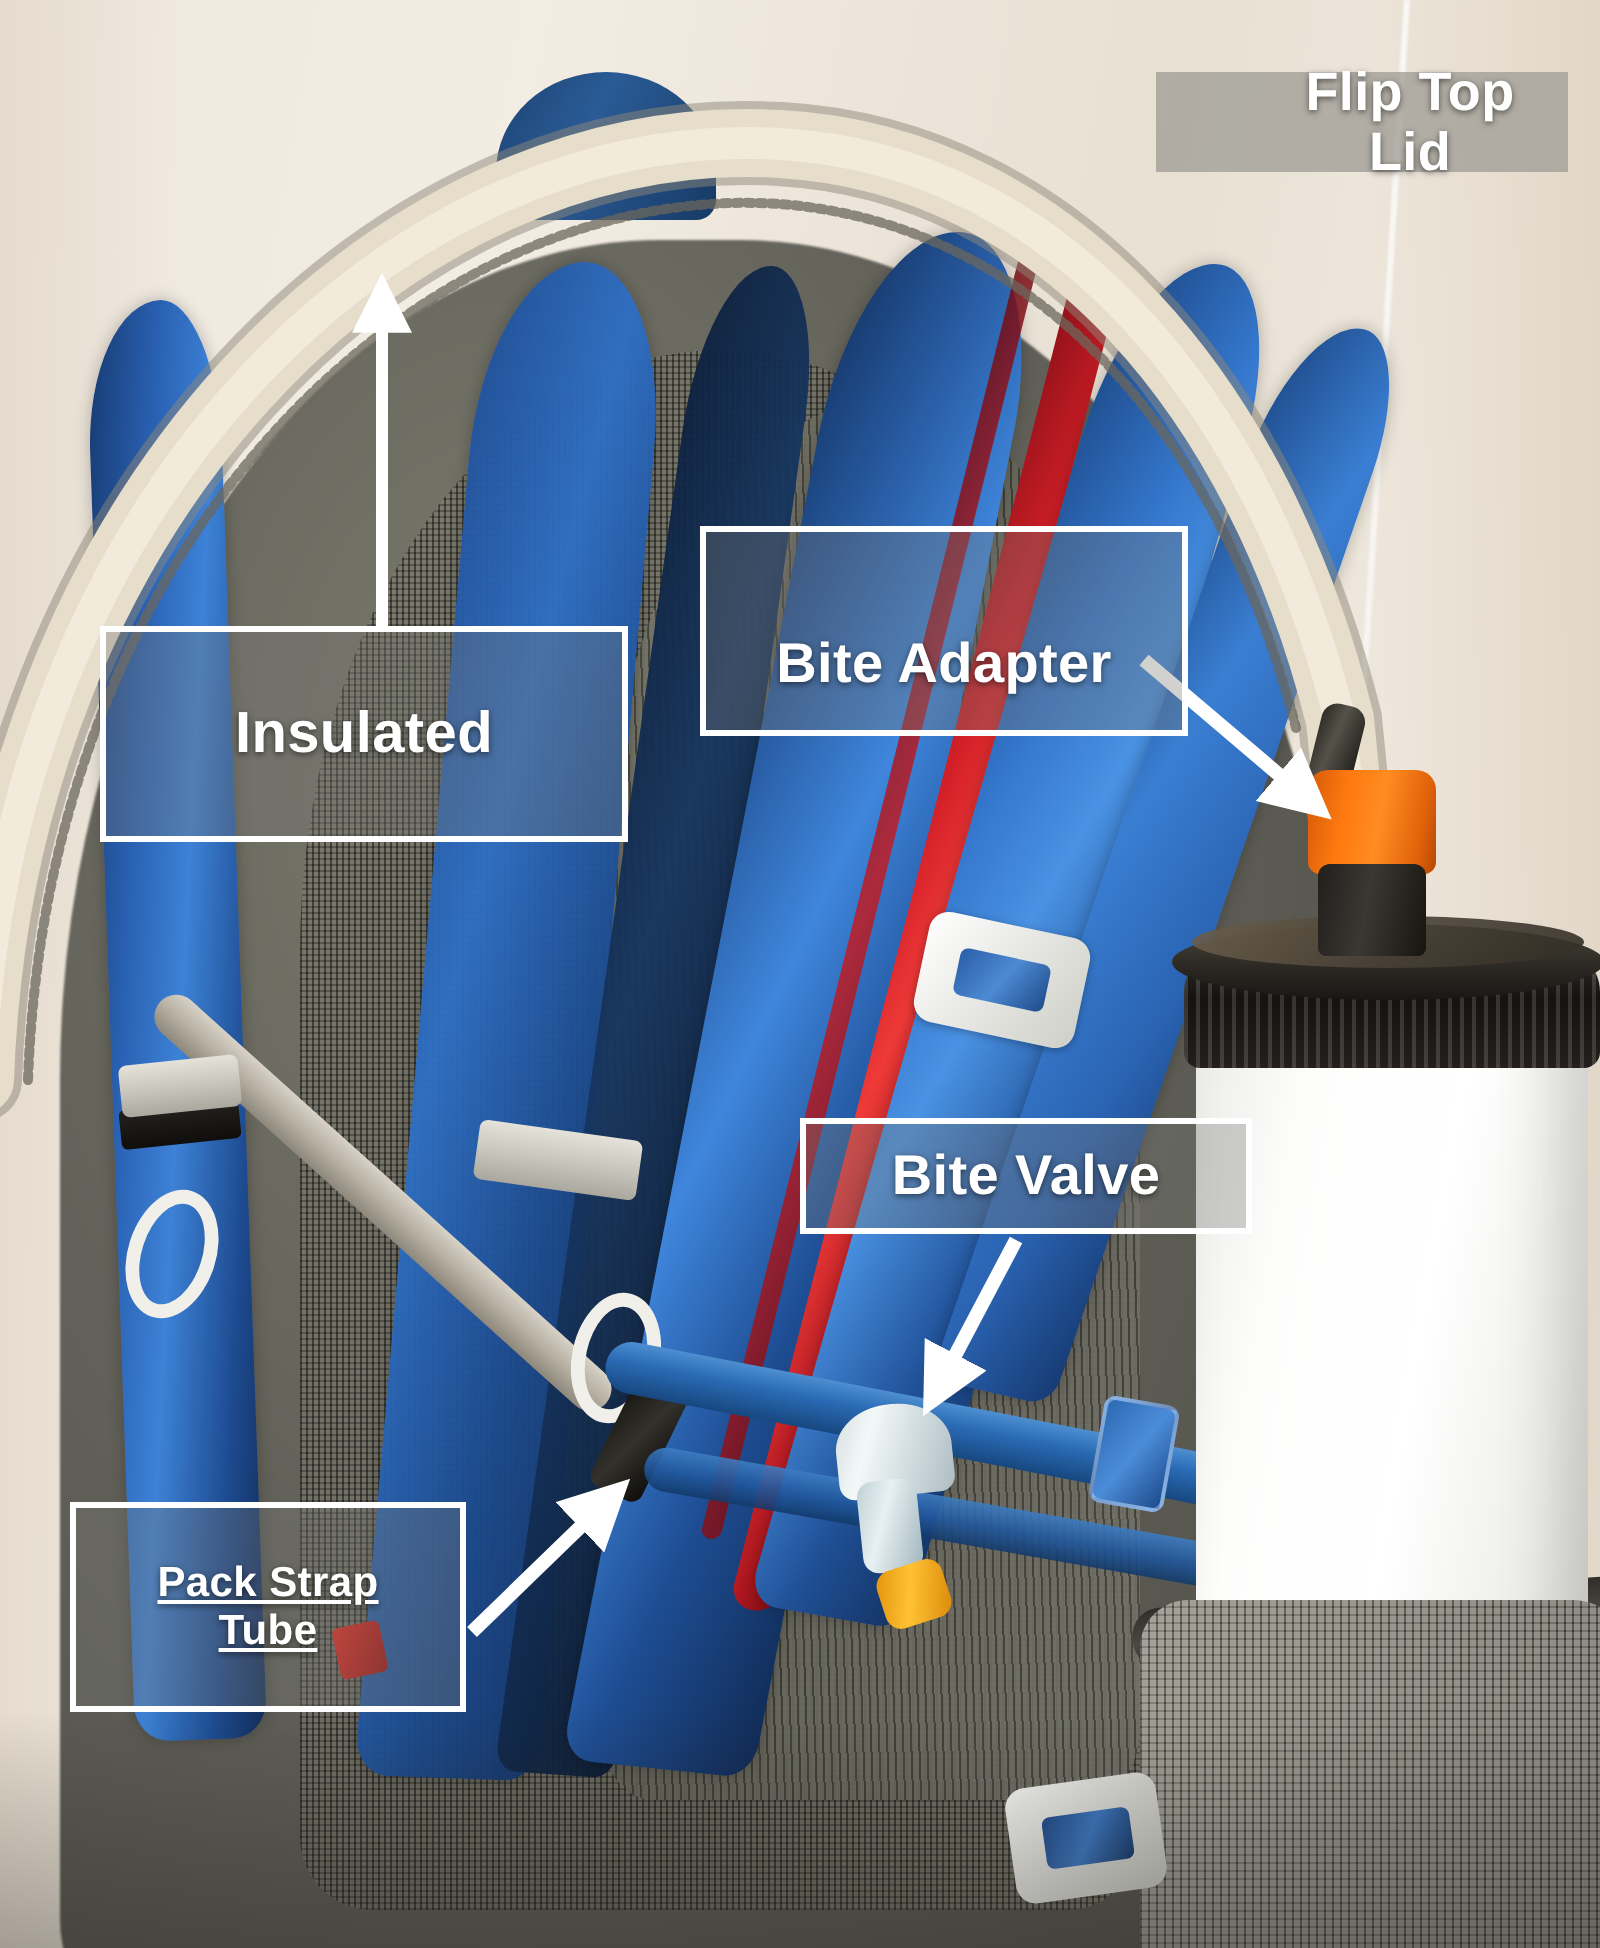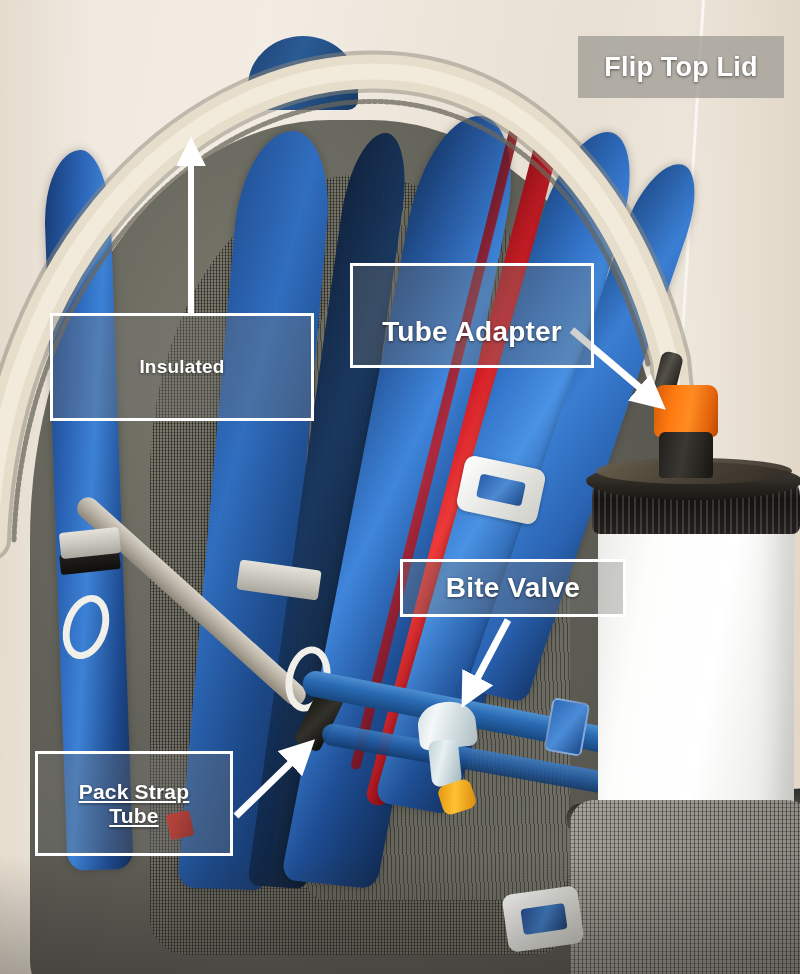--- a/index.html
+++ b/index.html
@@ -474,26 +474,27 @@
   .callout.boxed {
     border: 3px solid #ffffff;
     background: rgba(120,120,118,.34);
   }
   .callout.plain {
     background: rgba(160,158,150,.78);
   }
 
   
   #callout-flip-top-lid {
-    left: 578px; top: 36px; width: 206px; height: 62px;
+    left: 578px; top: 36px; width: 206px; height: 50px;
     font-size: 27px;
+    padding-left: 48px;
   }
   #callout-insulated-tube {
     left: 50px; top: 313px; width: 264px; height: 108px;
-    font-size: 19px;
+    font-size: 29px;
   }
   #callout-tube-adapter {
     left: 350px; top: 263px; width: 244px; height: 105px;
     font-size: 28px;
   }
   #callout-bite-valve {
     left: 400px; top: 559px; width: 226px; height: 58px;
     font-size: 28px;
   }
   #callout-pack-strap-clip {
@@ -616,21 +617,21 @@
 
     <div id="callout-insulated-tube" class="callout boxed">
       <span class="callout-text">
         <span>Insulated</span><br>
       </span>
     </div>
 
     <div id="callout-tube-adapter" class="callout boxed">
       <span class="callout-text">
         <br>
-        <span>Tube Adapter</span>
+        <span>Bite Adapter</span>
       </span>
     </div>
 
     <div id="callout-bite-valve" class="callout boxed">
       <span class="callout-text">Bite Valve</span>
     </div>
 
     <div id="callout-pack-strap-clip" class="callout boxed">
       <span class="callout-text">
         <span>Pack Strap</span><br>

